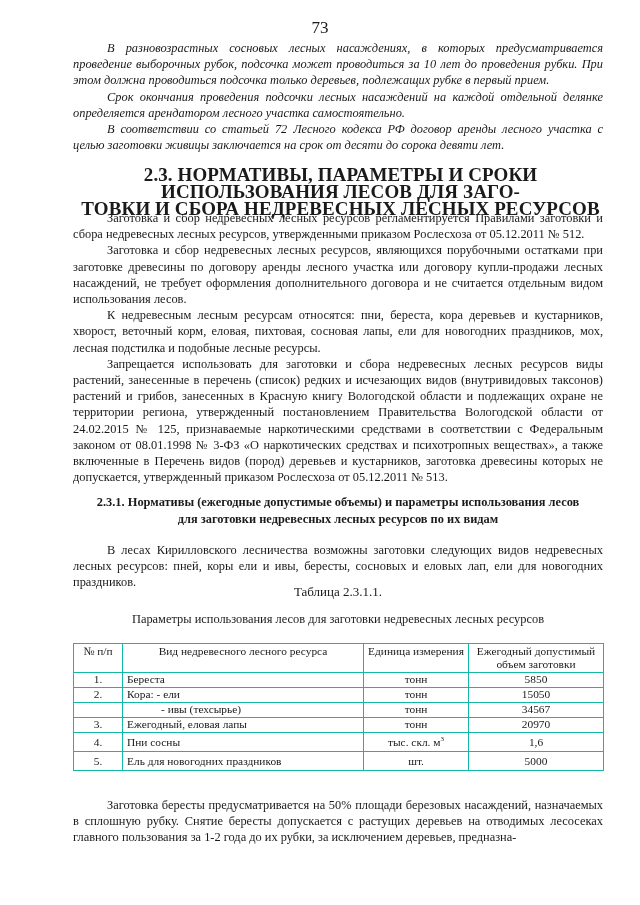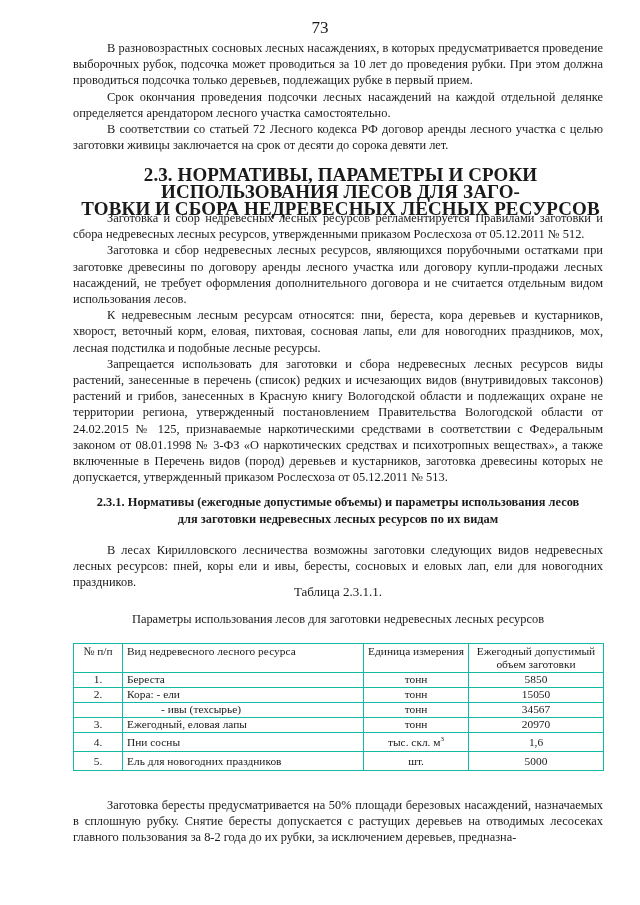--- a/index.html
+++ b/index.html
@@ -47,21 +47,21 @@
   .indent-sub { padding-left: 38px !important; }
   sup { font-size: 7px; line-height: 0; }
 </style>
 </head>
 <body>
 
 <div class="page">
 
   <div class="page-number">73</div>
 
-  <div class="block" style="top:40px;">
+  <div class="block" style="top:40px;font-style:italic;">
     <p class="para">В разновозрастных сосновых лесных насаждениях, в которых предусматривается проведение выборочных рубок, подсочка может проводиться за 10 лет до проведения рубки. При этом должна проводиться подсочка только деревьев, подлежащих рубке в первый прием.</p>
     <p class="para">Срок окончания проведения подсочки лесных насаждений на каждой отдельной делянке определяется арендатором лесного участка самостоятельно.</p>
     <p class="para">В соответствии со статьей 72 Лесного кодекса РФ договор аренды лесного участка с целью заготовки живицы заключается на срок от десяти до сорока девяти лет.</p>
   </div>
 
   <div class="h2" style="top:166px;">
     <div>2.3. НОРМАТИВЫ, ПАРАМЕТРЫ И СРОКИ ИСПОЛЬЗОВАНИЯ ЛЕСОВ ДЛЯ ЗАГО-</div>
     <div>ТОВКИ И СБОРА НЕДРЕВЕСНЫХ ЛЕСНЫХ РЕСУРСОВ</div>
   </div>
 
@@ -82,21 +82,21 @@
   </div>
 
   <div class="table-label" style="top:584px;">Таблица 2.3.1.1.</div>
 
   <div class="table-caption" style="top:612px;">Параметры использования лесов для заготовки недревесных лесных ресурсов</div>
 
   <table class="params">
     <thead>
       <tr>
         <th class="c1">№ п/п</th>
-        <th class="c2" style="text-align:left;">Вид недревесного лесного ресурса</th>
+        <th class="c2" style="text-align:center;">Вид недревесного лесного ресурса</th>
         <th class="c3">Единица измерения</th>
         <th class="c4">Ежегодный допустимый объем заготовки</th>
       </tr>
     </thead>
     <tbody>
       <tr class="r">
         <td class="c1">1.</td>
         <td class="c2">Береста</td>
         <td class="c3">тонн</td>
         <td class="c4">5850</td>
@@ -128,16 +128,16 @@
       <tr class="r-tall">
         <td class="c1">5.</td>
         <td class="c2">Ель для новогодних праздников</td>
         <td class="c3">шт.</td>
         <td class="c4">5000</td>
       </tr>
     </tbody>
   </table>
 
   <div class="block" style="top:797px;">
-    <p class="para">Заготовка бересты предусматривается на 50% площади березовых насаждений, назначаемых в сплошную рубку. Снятие бересты допускается с растущих деревьев на отводимых лесосеках главного пользования за 8-2 года до их рубки, за исключением деревьев, предназна-</p>
+    <p class="para">Заготовка бересты предусматривается на 50% площади березовых насаждений, назначаемых в сплошную рубку. Снятие бересты допускается с растущих деревьев на отводимых лесосеках главного пользования за 1-2 года до их рубки, за исключением деревьев, предназна-</p>
   </div>
 
 </div>
 
 </body></html>

